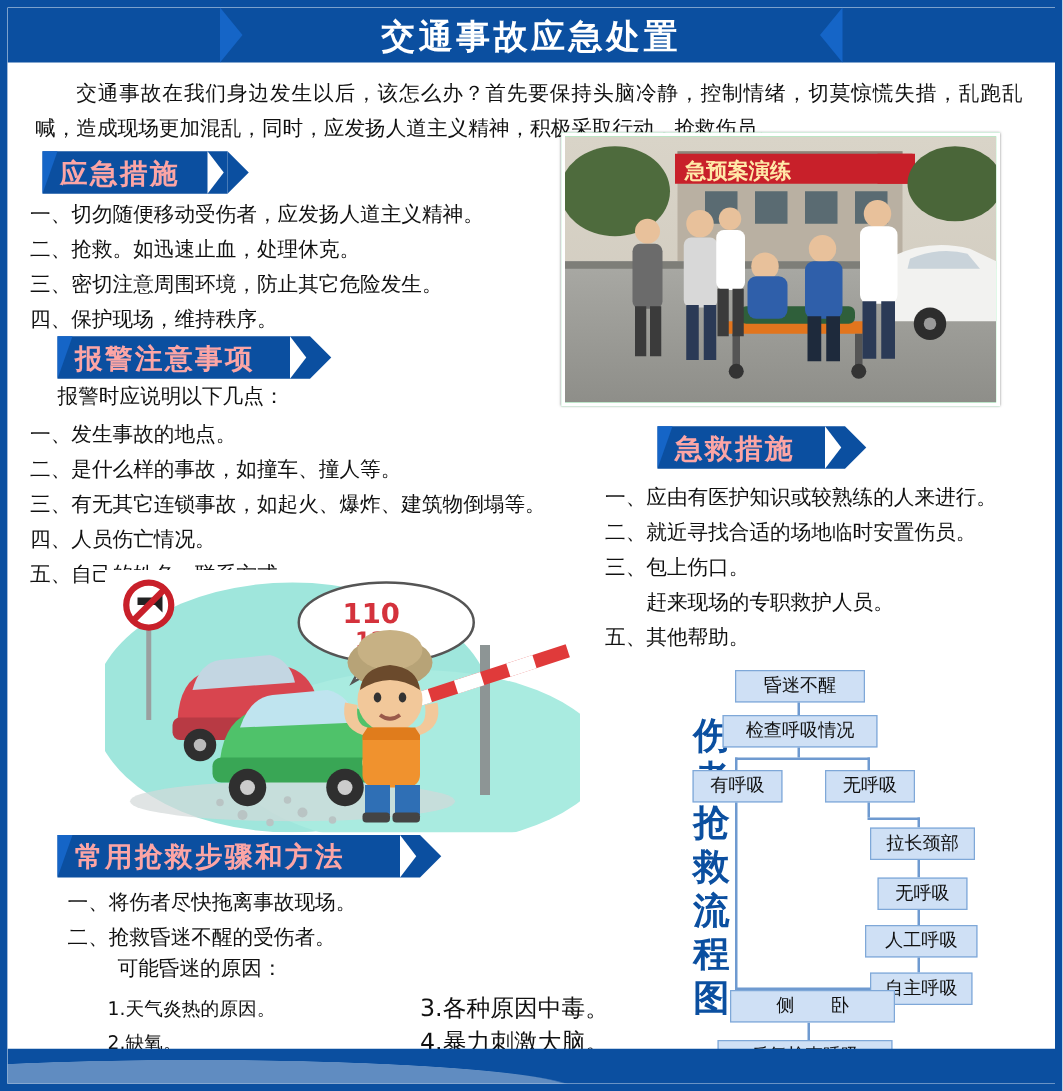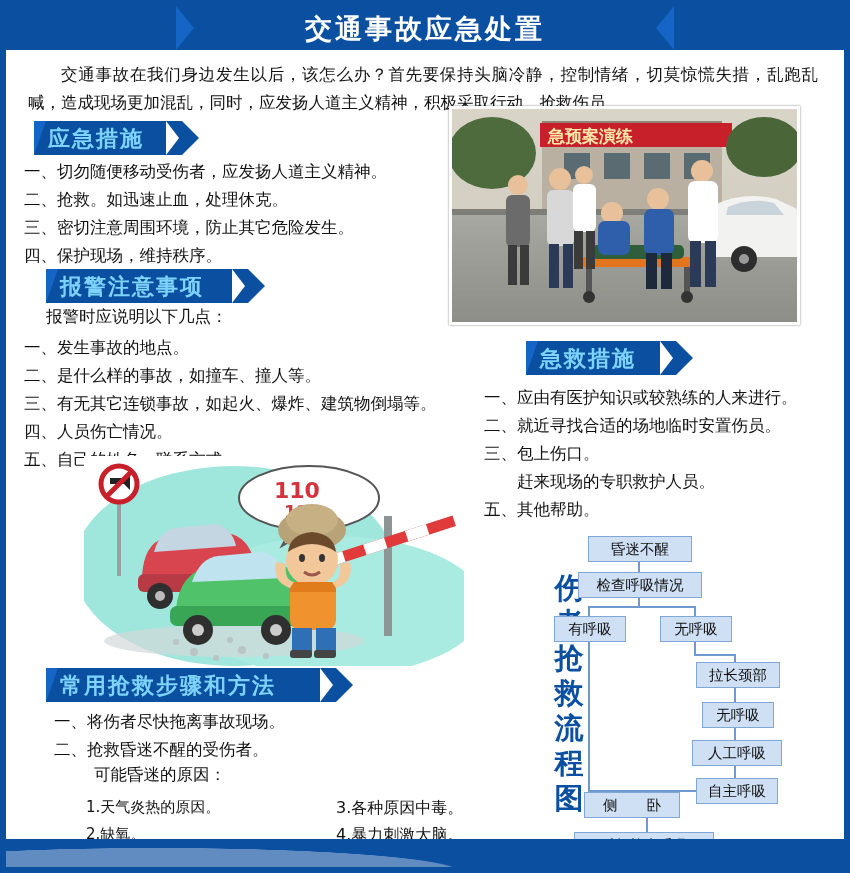--- a/index.html
+++ b/index.html
@@ -90,21 +90,21 @@
     color: #ffffff;
   }
   .sec-head .label {
     position: absolute;
     left: 14px;
     top: 3px;
     font-size: 22px;
     font-weight: bold;
     letter-spacing: 2px;
     white-space: nowrap;
-    color: #7dd3fc;
+    color: #fca5a5;
   }
   .sec-head .tail {
     position: absolute;
     right: -17px;
     top: 0;
     width: 0;
     height: 0;
     border-top: 17px solid transparent;
     border-bottom: 17px solid transparent;
     border-left: 17px solid #0b4fa0;
@@ -444,21 +444,21 @@
     </div>
     <div class="list" style="left:48px; top:702px; width:420px;">
       <div class="li">一、将伤者尽快拖离事故现场。</div>
       <div class="li">二、抢救昏迷不醒的受伤者。</div>
     </div>
     <div class="sub-note" style="left:88px; top:758px;">可能昏迷的原因：</div>
     <div class="list" style="left:80px; top:788px; width:200px; font-size:15px; line-height:27px;">
       <div class="li">1.天气炎热的原因。</div>
       <div class="li">2.缺氧。</div>
     </div>
-    <div class="list" style="left:330px; top:788px; width:200px; font-size:16px; line-height:27px;">
+    <div class="list" style="left:330px; top:788px; width:200px; font-size:19px; line-height:27px;">
       <div class="li">3.各种原因中毒。</div>
       <div class="li">4.暴力刺激大脑。</div>
     </div>
 
     <div class="flow-title">
       <span>伤者抢救流程图</span>
     </div>
 
     <div class="flow">
 
@@ -479,21 +479,21 @@
       <div class="flow-line" style="left:110px; top:282px; width:2px; height:14px;"></div>
 
       <div class="flow-node" style="left:52px; top:0px; width:104px;">昏迷不醒</div>
       <div class="flow-node" style="left:42px; top:36px; width:124px;">检查呼吸情况</div>
       <div class="flow-node" style="left:18px; top:80px; width:72px;">有呼吸</div>
       <div class="flow-node" style="left:124px; top:80px; width:72px;">无呼吸</div>
       <div class="flow-node" style="left:160px; top:126px; width:84px;">拉长颈部</div>
       <div class="flow-node" style="left:166px; top:166px; width:72px;">无呼吸</div>
       <div class="flow-node" style="left:156px; top:204px; width:90px;">人工呼吸</div>
       <div class="flow-node" style="left:160px; top:242px; width:82px;">自主呼吸</div>
-      <div class="flow-node" style="left:48px; top:256px; width:96px;">侧　　卧</div>
+      <div class="flow-node" style="left:48px; top:256px; width:132px;">侧　　卧</div>
       <div class="flow-node" style="left:38px; top:296px; width:140px;">反复检查呼吸</div>
     </div>
 
     <div class="wave">
       <div class="w1"></div>
     </div>
 
   </div>
 </div>
 

